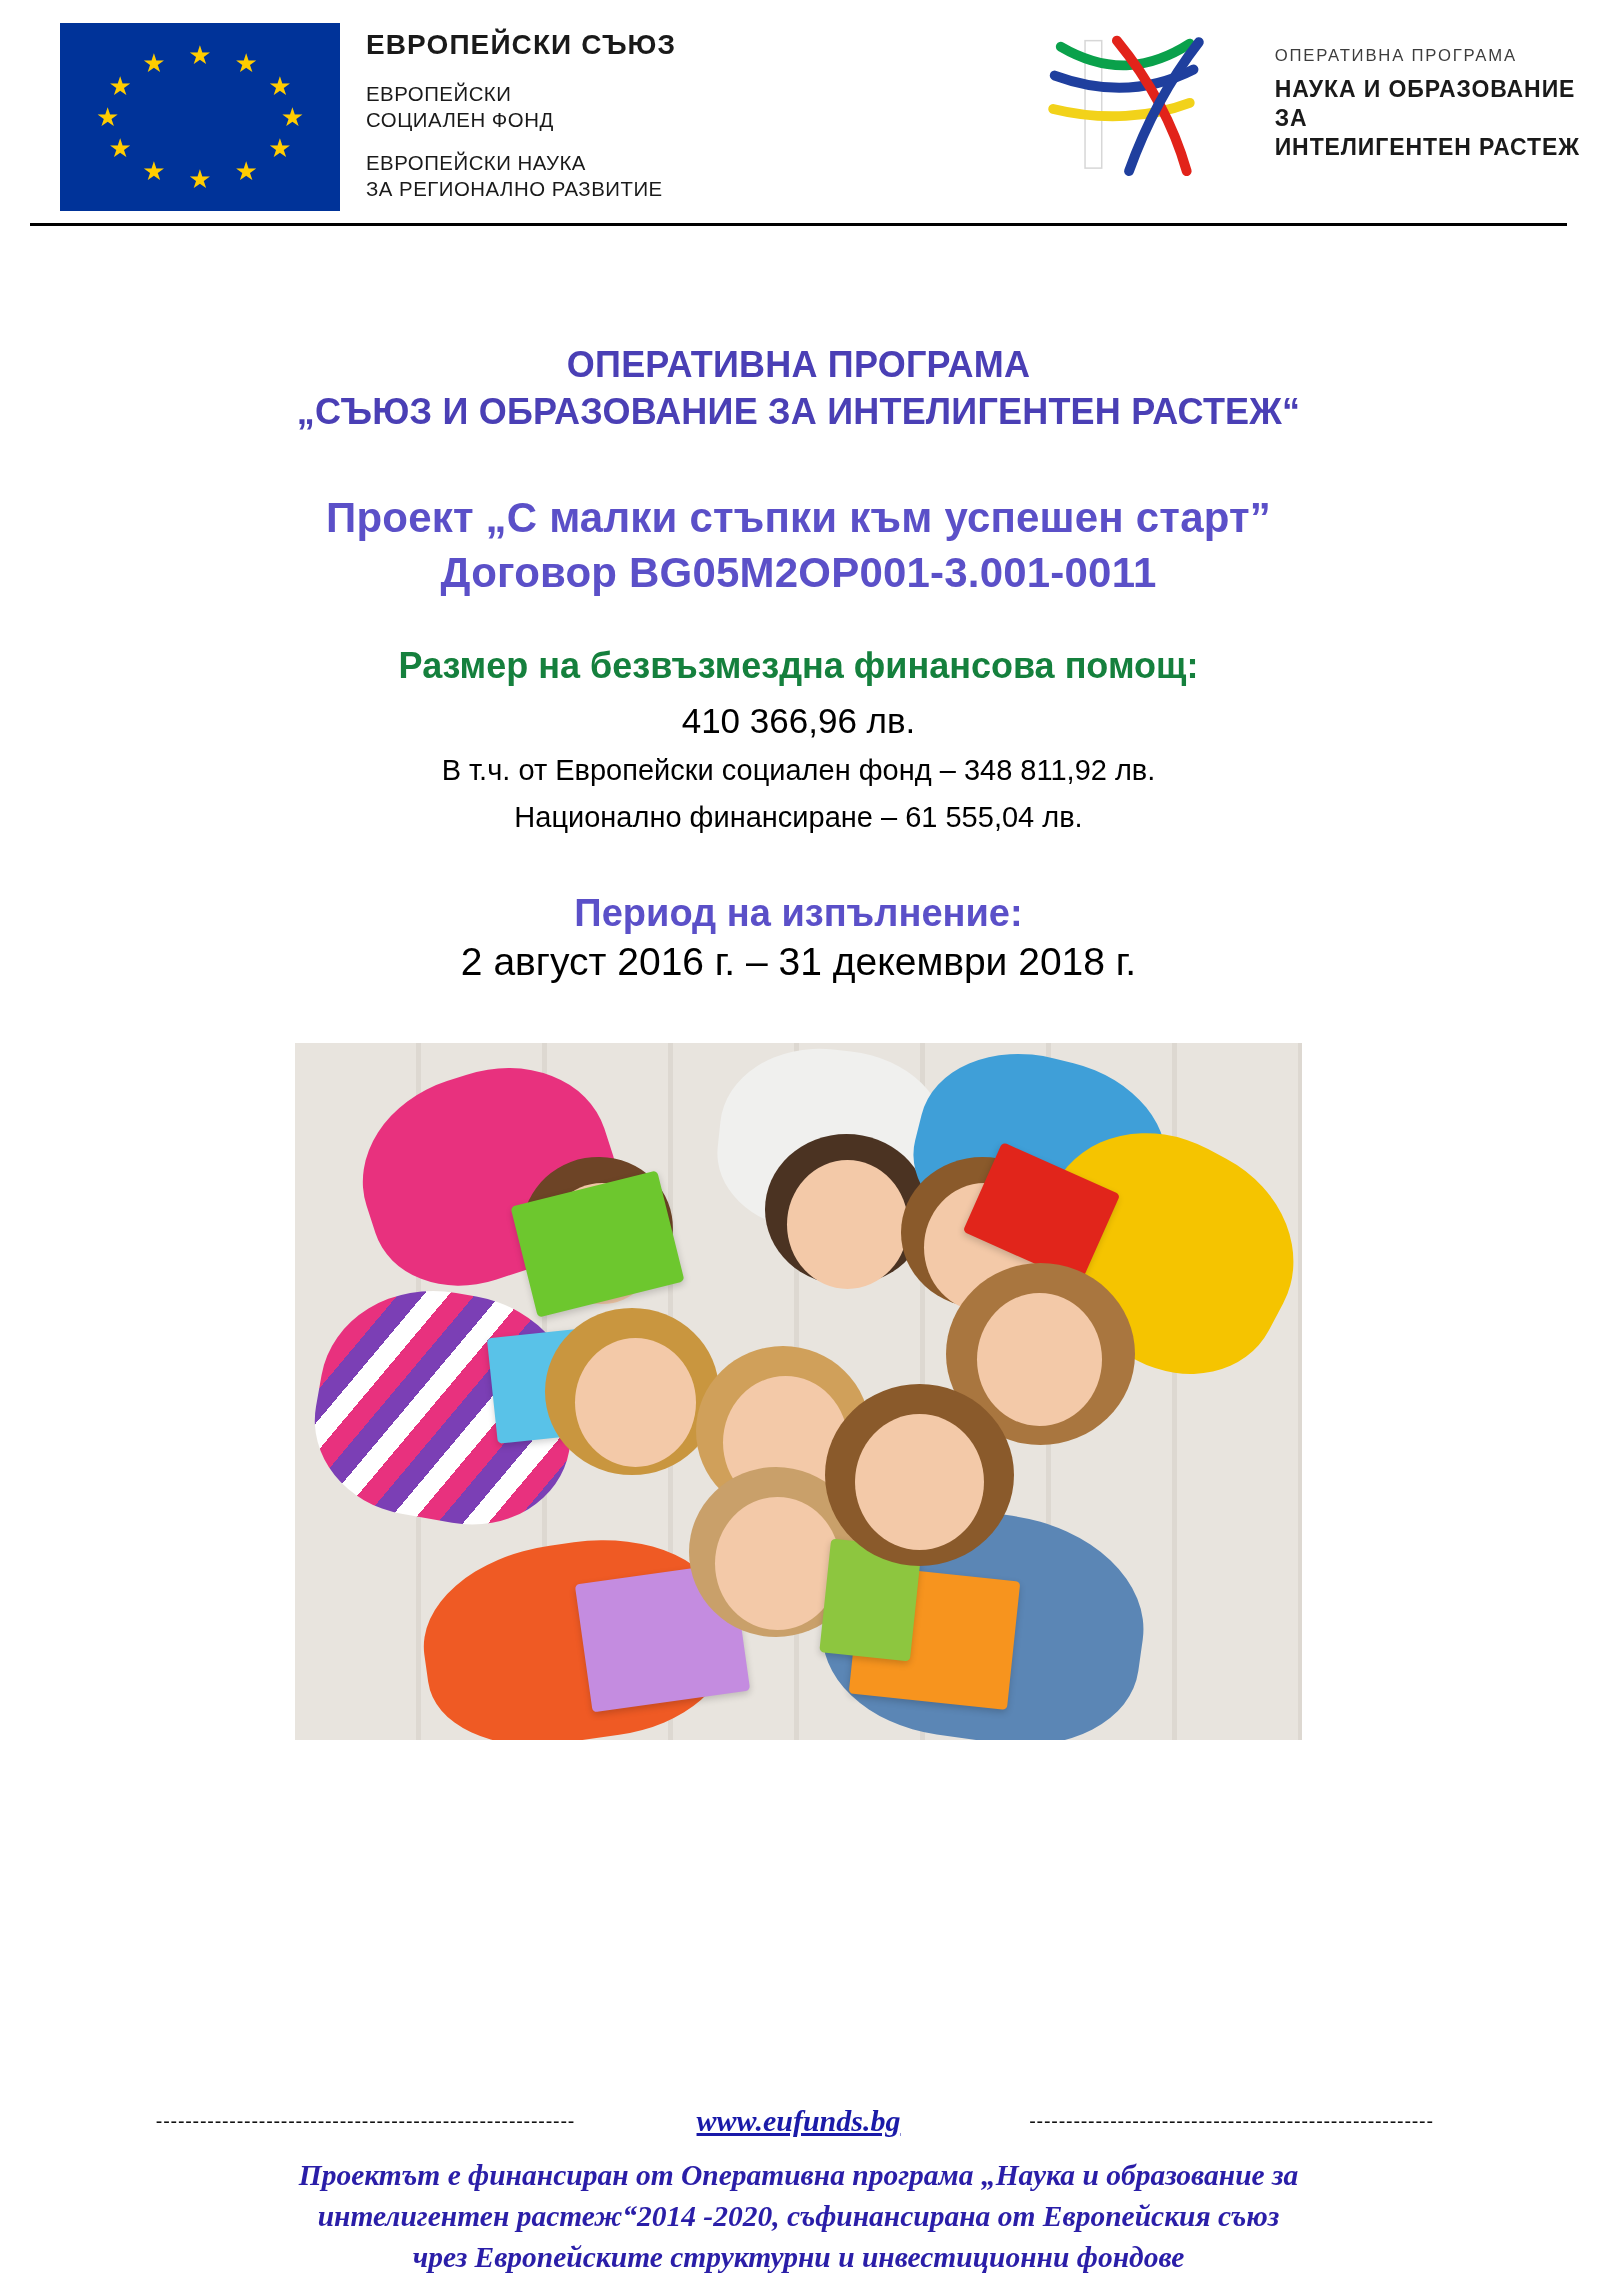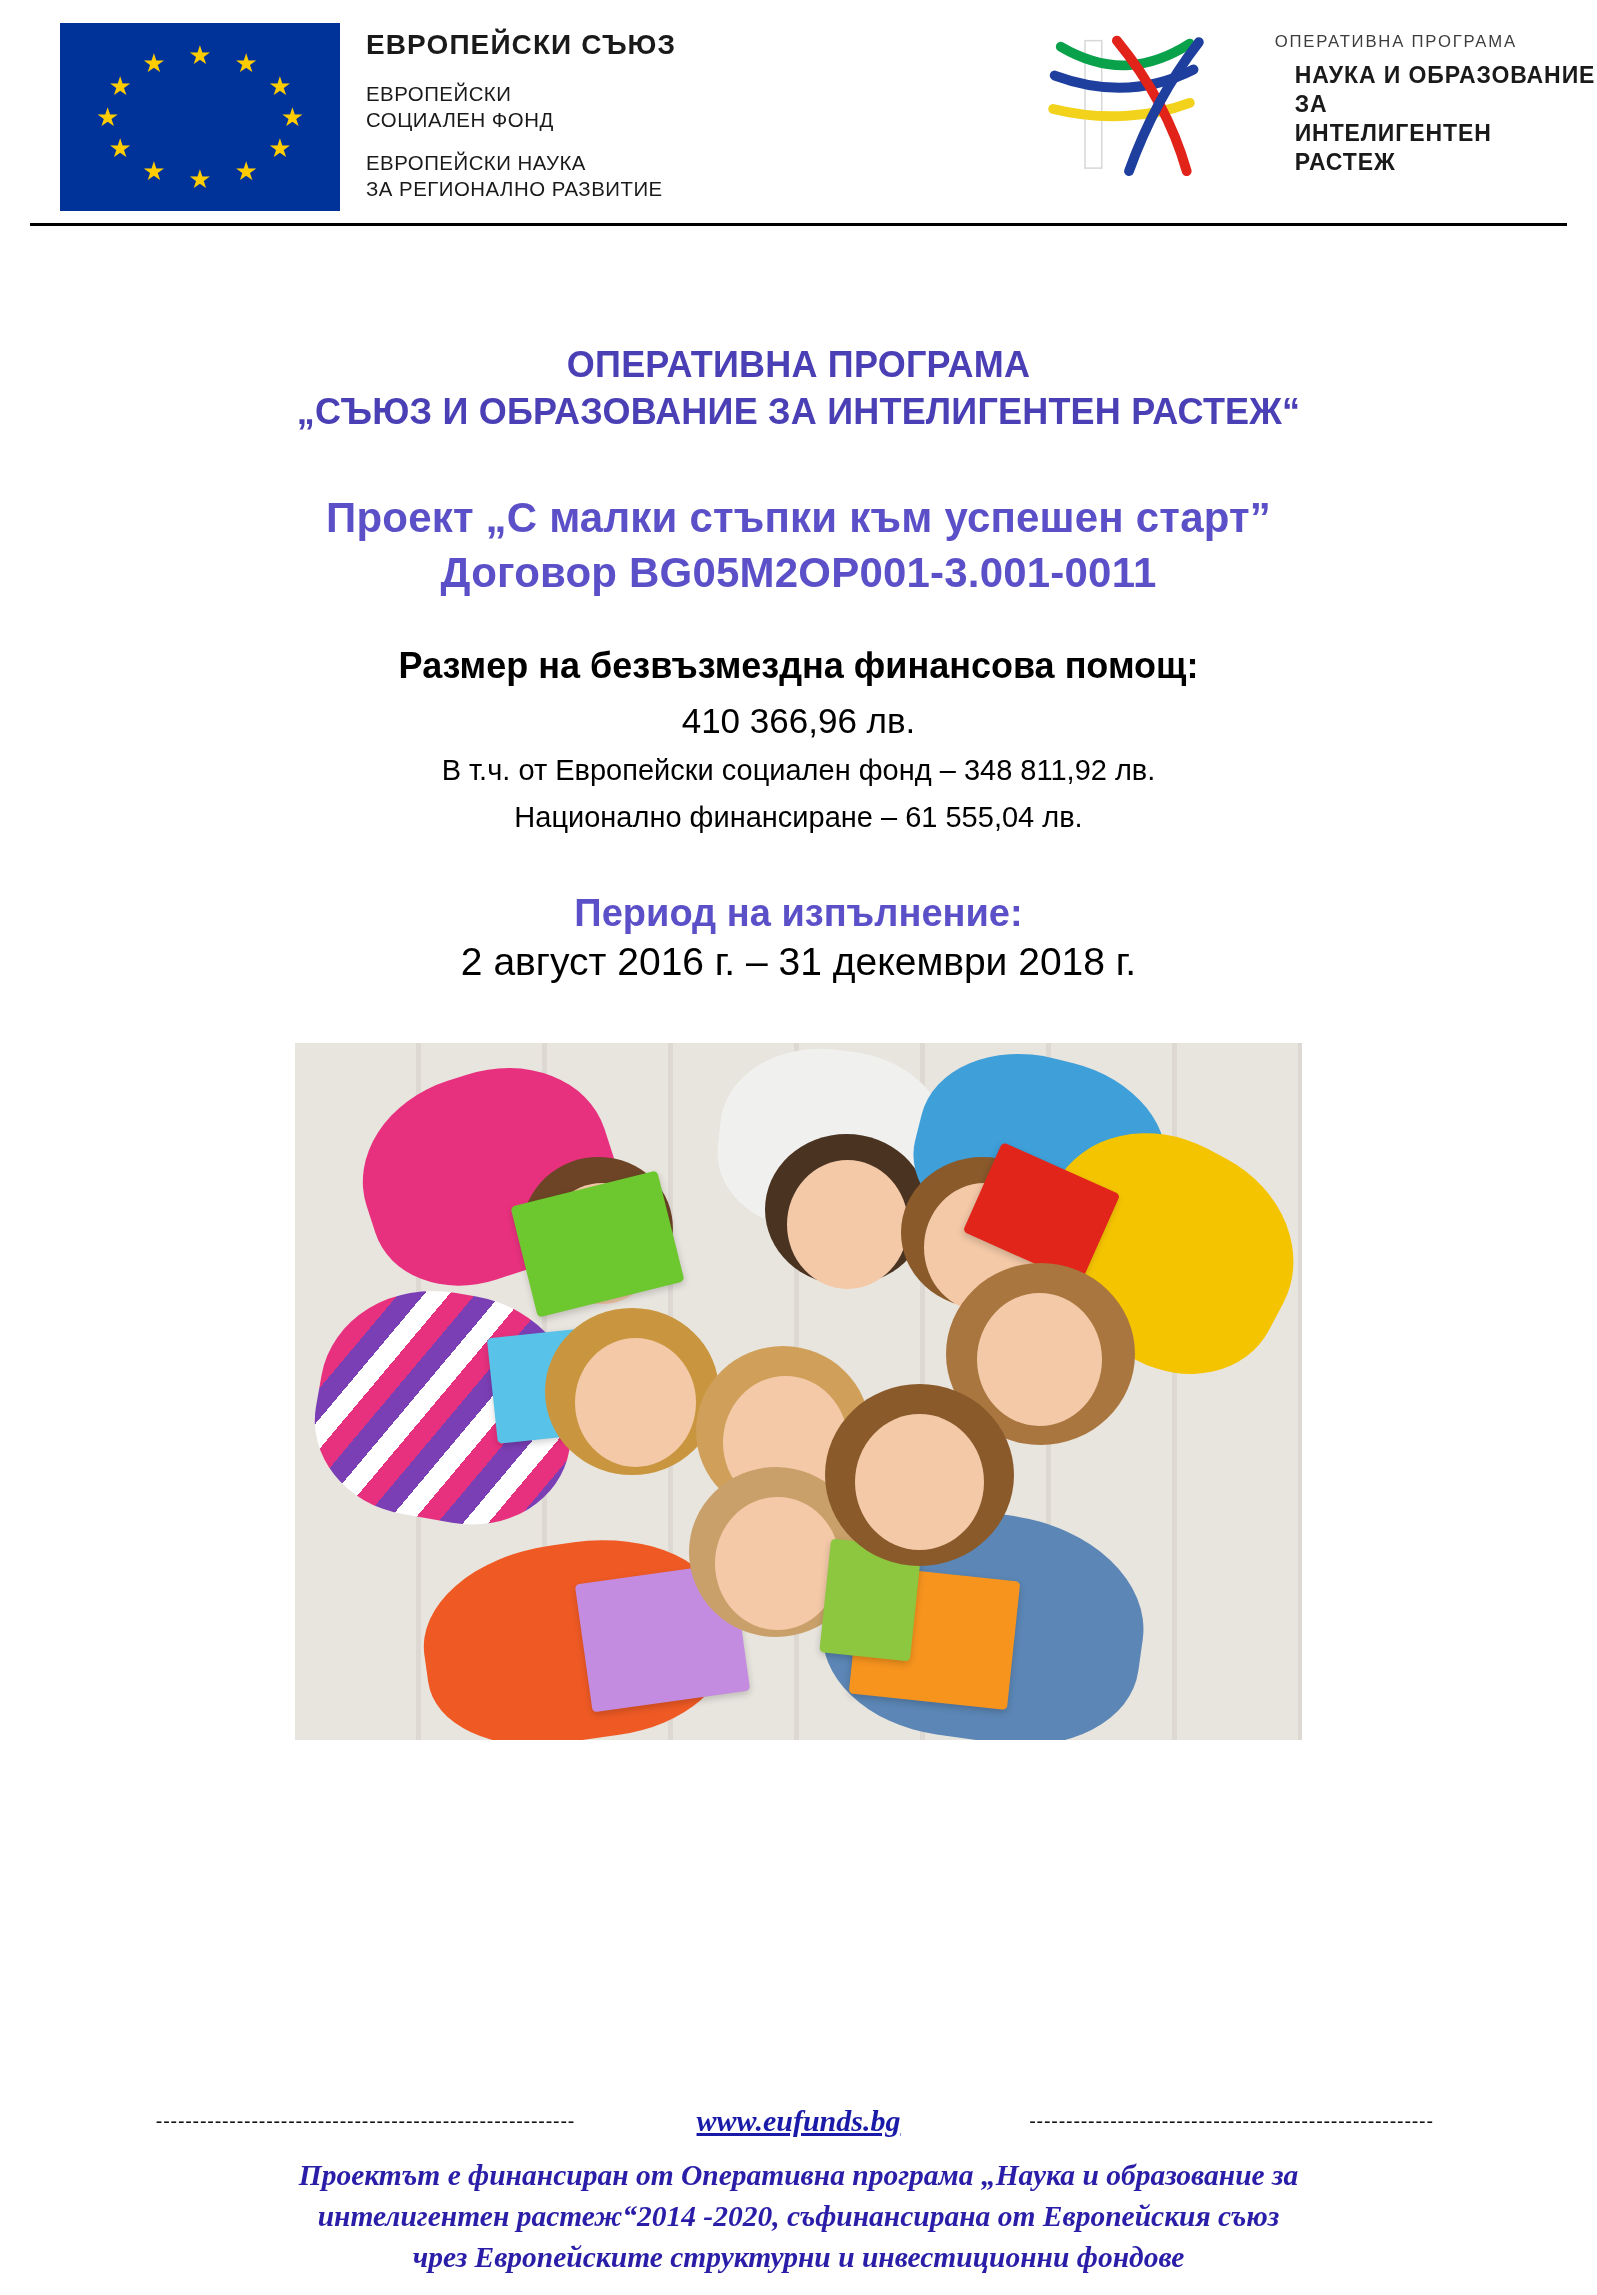--- a/index.html
+++ b/index.html
@@ -82,21 +82,20 @@
     letter-spacing: 1.8px;
     color: #3d3d3d;
     margin-bottom: 9px;
   }
   .op-text .o2 {
     font-size: 23px;
     font-weight: bold;
     letter-spacing: 0.9px;
     line-height: 29px;
     color: #1a1a1a;
-    margin-left: 20px;
   }
 
   .header-rule {
     position: absolute;
     left: 30px;
     right: 30px;
     top: 223px;
     border-top: 3px solid #000;
   }
 
@@ -117,21 +116,21 @@
     font-weight: bold;
     font-size: 42px;
     line-height: 55px;
     margin-top: 55px;
     letter-spacing: 0.2px;
   }
   .grant-label {
     font-weight: bold;
     font-size: 36px;
     margin-top: 45px;
-    color: #000000;
+    color: #15803d;
   }
   .grant-amount {
     font-size: 35px;
     margin-top: 13.6px;
     color: #000;
   }
   .grant-line {
     font-size: 29px;
     margin-top: 13.6px;
     color: #000;

